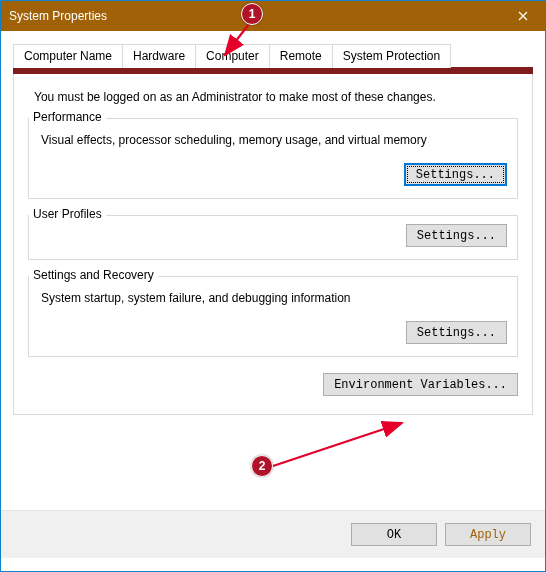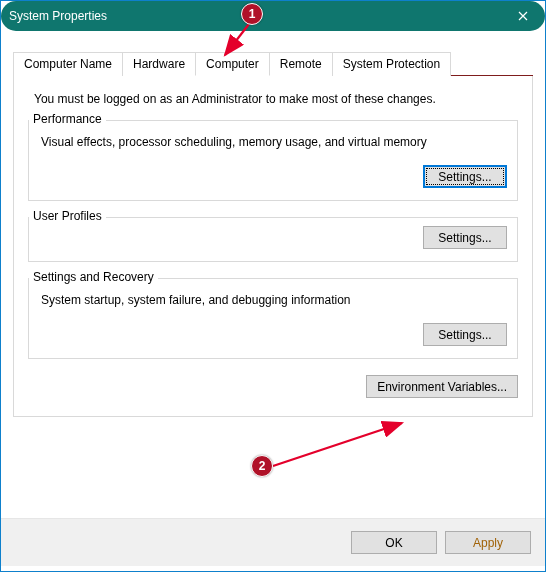--- a/index.html
+++ b/index.html
@@ -1,36 +1,36 @@
 <!DOCTYPE html>
 <html><head>
 <meta charset="utf-8">
 <style>
   * { box-sizing: border-box; font-family: "Segoe UI", Tahoma, sans-serif; }
   body { margin: 0; padding: 0; background: #fff; width: 546px; height: 572px; overflow: hidden; position: relative; }
   .window { width: 546px; height: 572px; border: 1px solid #0e80cc; background: #fff; position: relative; }
-  .titlebar { height: 30px; background: #0f766e; color: #fff; display: flex; align-items: center; justify-content: space-between; padding-left: 8px; border-radius: 15px; }
+  .titlebar { height: 30px; background: #a16207; color: #fff; display: flex; align-items: center; justify-content: space-between; padding-left: 8px; }
   .titlebar-text { font-size: 12px; }
   .close-btn { width: 45px; height: 30px; display: flex; align-items: center; justify-content: center; color: #fff; font-size: 14px; }
   .content { padding: 8px 12px 0 12px; }
-  .tabs { display: flex; border-bottom: 1px solid #7f1d1d; margin-top: 12px; }
+  .tabs { display: flex; border-bottom: 7px solid #7f1d1d; margin-top: 4px; }
   .tab { padding: 4px 10px; font-size: 12px; border: 1px solid #d9d9d9; border-bottom: none; background: #fff; margin-right: -1px; position: relative; top: 1px; }
   .tab.inactive { background: #fff; }
   .tab.active { background: #fff; border-bottom: 1px solid #fff; z-index: 2; }
   .tab-panel { border: 1px solid #d9d9d9; border-top: none; padding: 12px 14px 14px 14px; background: #fff; }
   .intro { font-size: 12px; margin: 4px 0 14px 6px; }
   .group { border: 1px solid #d9d9d9; padding: 8px 10px 12px 10px; margin-bottom: 16px; position: relative; }
   .group-title { position: absolute; top: -9px; left: 0; background: #fff; padding: 0 4px; font-size: 12px; }
   .group-desc { font-size: 12px; margin: 6px 0 16px 2px; }
   .btn-row { display: flex; justify-content: flex-end; }
-  .btn { min-width: 84px; height: 23px; font-size: 12px; background: #e1e1e1; border: 1px solid #adadad; padding: 0 10px; cursor: default; }
+  .btn { min-width: 84px; height: 23px; font-size: 12px; background: #e1e1e1; border: 1px solid #adadad; padding: 0 10px; cursor: default; font-family: Liberation Mono, monospace; }
   .btn.focused { border: 2px solid #0078d7; outline: 1px dotted #000; outline-offset: -4px; }
   .btn.disabled { color: #a16207; }
   .envrow { display: flex; justify-content: flex-end; margin-top: 6px; margin-bottom: 4px; }
-  .dialog-buttons { display: flex; justify-content: flex-end; gap: 8px; padding: 12px 14px; border-top: 1px solid #e6e6e6; position: absolute; bottom: 5px; left: 0; right: 0; background: #f0f0f0; }
+  .dialog-buttons { display: flex; justify-content: flex-end; gap: 8px; padding: 12px 14px; border-top: 1px solid #e6e6e6; position: absolute; bottom: 13px; left: 0; right: 0; background: #f0f0f0; }
   .dialog-buttons .btn { min-width: 86px; }
   .badge { position: absolute; width: 22px; height: 22px; border-radius: 50%; background: #b01229; color: #fff; font-size: 12px; font-weight: bold; display: flex; align-items: center; justify-content: center; border: 1px solid #fff; box-shadow: 0 0 2px rgba(0,0,0,.4); z-index: 20; }
   .arrow { position: absolute; z-index: 15; pointer-events: none; }
 </style>
 </head>
 <body>
 
 <div class="window">
   <div class="titlebar">
     <span class="titlebar-text">System Properties</span>

